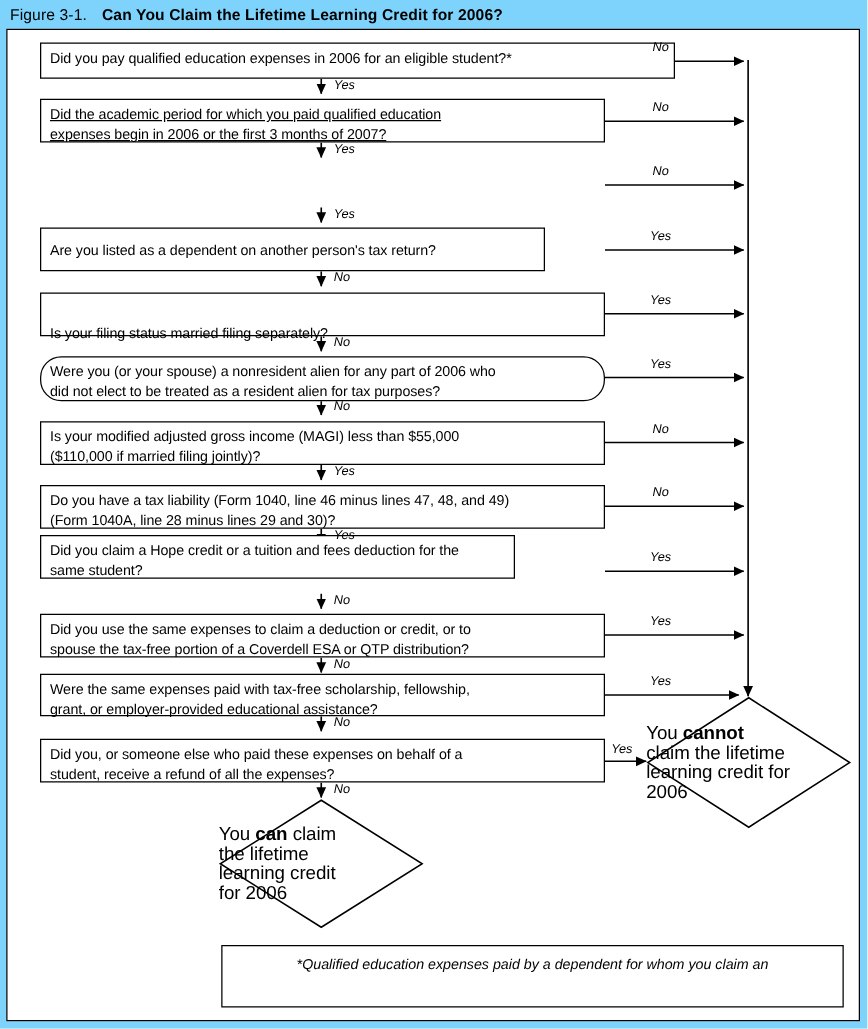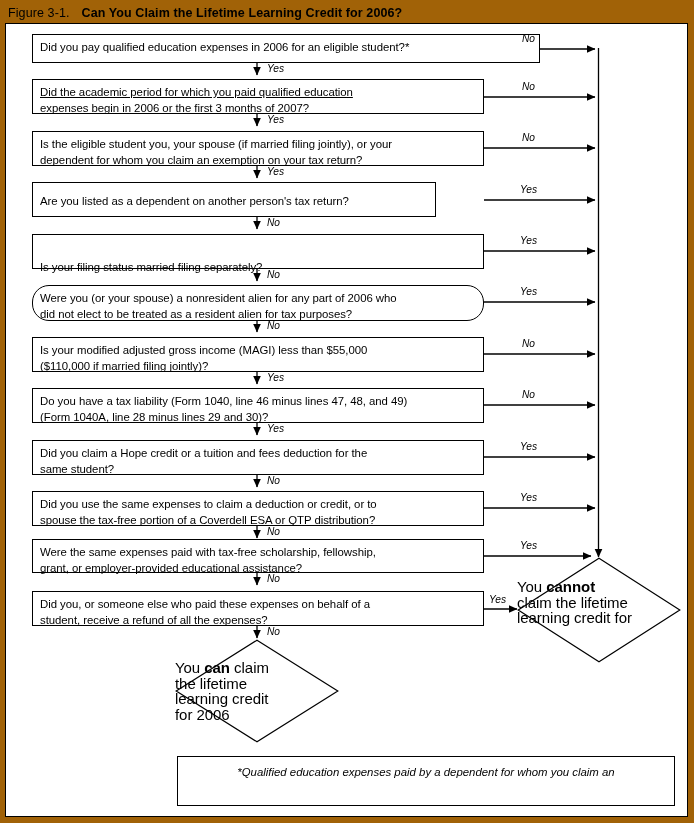--- a/index.html
+++ b/index.html
@@ -8,21 +8,21 @@
     background: #ffffff;
   }
   body {
     font-family: "Liberation Sans", sans-serif;
     color: #000000;
   }
   #page {
     position: relative;
     width: 694px;
     height: 823px;
-    background: #a16207;
+    background: #7dd3fc;
     overflow: hidden;
   }
   
   #title-row {
     position: absolute;
     left: 8px;
     top: 3px;
     width: 660px;
     height: 18px;
     white-space: nowrap;
@@ -162,24 +162,20 @@
 
     <div class="qbox" style="left:26px; top:10px; width:508px; height:29px;">
       <span class="ln">Did you pay qualified education expenses in 2006 for an eligible student?*</span>
     </div>
 
     <div class="qbox" style="left:26px; top:55px; width:452px; height:35px;text-decoration:underline;">
       <span class="ln">Did the academic period for which you paid qualified education</span>
       <span class="ln">expenses begin in 2006 or the first 3 months of 2007?</span>
     </div>
 
-    <div class="qbox" style="left:26px; top:107px; width:452px; height:35px;">
-      <span class="ln">Is the eligible student you, your spouse (if married filing jointly), or your</span>
-      <span class="ln">dependent for whom you claim an exemption on your tax return?</span>
-    </div>
 
     <div class="qbox" style="left:26px; top:158px; width:404px; height:35px; padding-top:10px;">
       <span class="ln">Are you listed as a dependent on another person's tax return?</span>
     </div>
 
     <div class="qbox" style="left:26px; top:210px; width:452px; height:35px; padding-top:24px;">
       <span class="ln">Is your filing status married filing separately?</span>
     </div>
 
     <div class="qbox" style="left:26px; top:261px; width:452px; height:36px;border-radius:17px;">
@@ -190,21 +186,21 @@
     <div class="qbox" style="left:26px; top:313px; width:452px; height:35px;">
       <span class="ln">Is your modified adjusted gross income (MAGI) less than $55,000</span>
       <span class="ln">($110,000 if married filing jointly)?</span>
     </div>
 
     <div class="qbox" style="left:26px; top:364px; width:452px; height:35px;">
       <span class="ln">Do you have a tax liability (Form 1040, line 46 minus lines 47, 48, and 49)</span>
       <span class="ln">(Form 1040A, line 28 minus lines 29 and 30)?</span>
     </div>
 
-    <div class="qbox" style="left:26px; top:416px; width:452px; height:35px;">
+    <div class="qbox" style="left:26px; top:404px; width:380px; height:35px;">
       <span class="ln">Did you claim a Hope credit or a tuition and fees deduction for the</span>
       <span class="ln">same student?</span>
     </div>
 
     <div class="qbox" style="left:26px; top:467px; width:452px; height:35px;">
       <span class="ln">Did you use the same expenses to claim a deduction or credit, or to</span>
       <span class="ln">spouse the tax-free portion of a Coverdell ESA or QTP distribution?</span>
     </div>
 
     <div class="qbox" style="left:26px; top:515px; width:452px; height:34px;">
@@ -244,20 +240,21 @@
     <span class="lbl" style="left:261px; top:602px;">No</span>
 
     <div class="diamond-wrap" style="left:511px; top:533px; width:164px; height:106px;">
       <svg width="164" height="106" viewBox="0 0 164 106">
         <polygon points="82,1.2 162.8,53 82,104.8 1.2,53" fill="#fff" stroke="#000" stroke-width="1.2"></polygon>
       </svg>
       <div class="diamond-text" style="top:22px;">
           <span class="oline" style="display:block">You <b>cannot</b></span>
           <span class="oline" style="display:block">claim the lifetime</span>
           <span class="oline" style="display:block">learning credit for</span>
+          <span class="oline" style="display:block">2006</span>
         </div>
     </div>
 
     <div class="diamond-wrap" style="left:169px; top:615px; width:164px; height:104px;">
       <svg width="164" height="104" viewBox="0 0 164 104">
         <polygon points="82,1.2 162.8,52 82,102.8 1.2,52" fill="#fff" stroke="#000" stroke-width="1.2"></polygon>
       </svg>
       <div class="diamond-text" style="top:21px;">
           <span class="oline" style="display:block">You <b>can</b> claim</span>
           <span class="oline" style="display:block">the lifetime</span>

